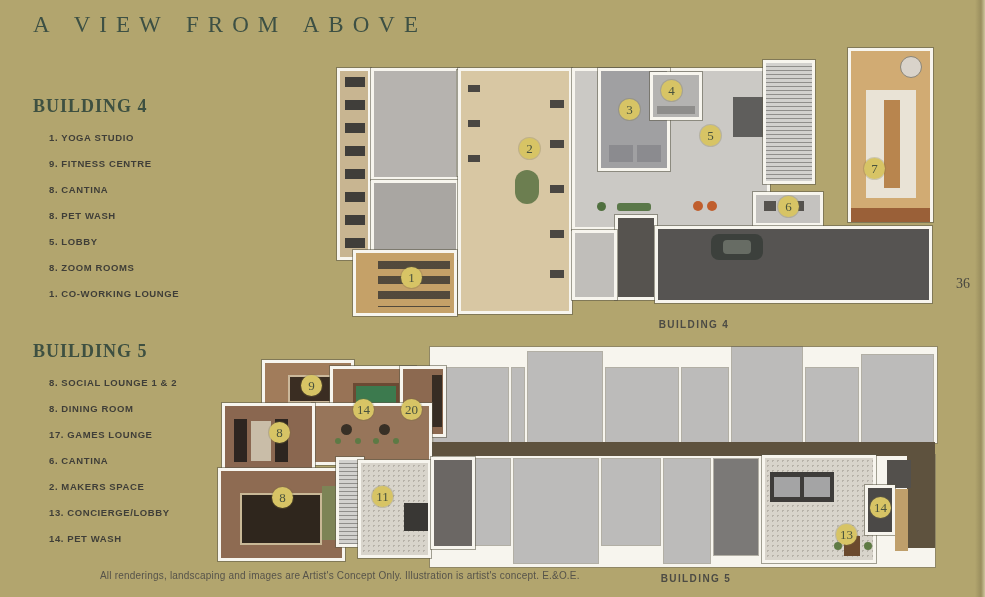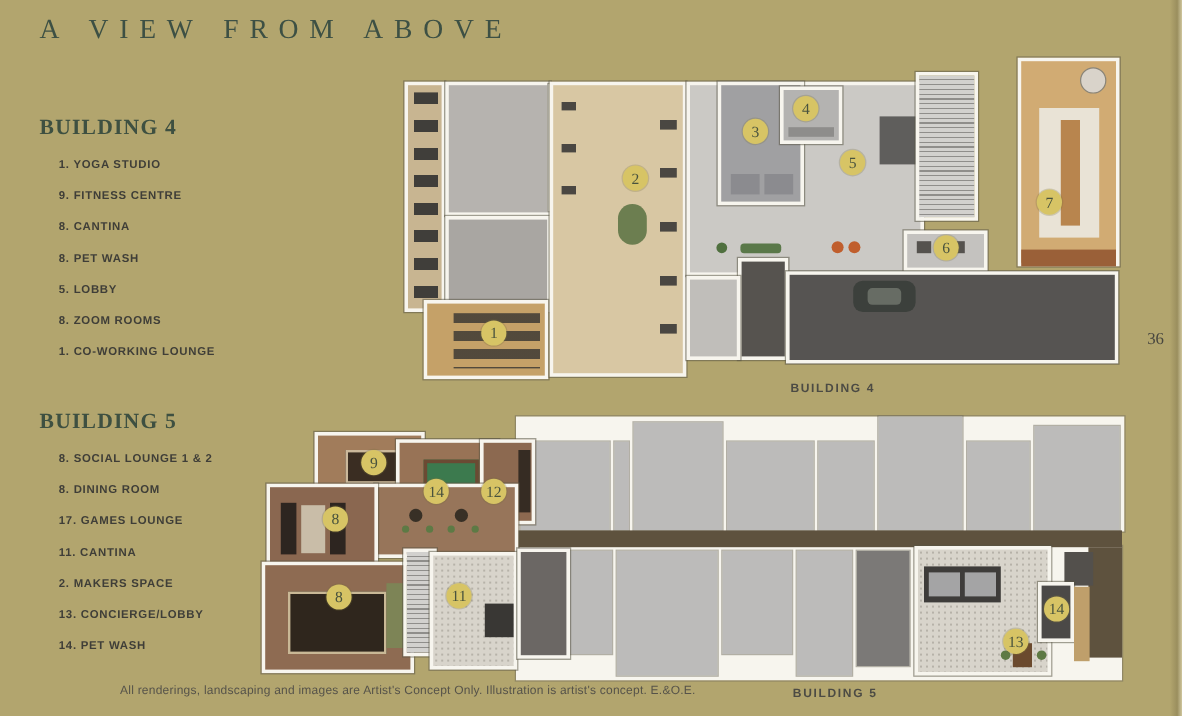--- a/index.html
+++ b/index.html
@@ -51,21 +51,21 @@
       <li>1. CO-WORKING LOUNGE</li>
     </ul>
   </div>
 
   <div class="legend" style="top:341px">
     <h2>BUILDING 5</h2>
     <ul>
       <li>8. SOCIAL LOUNGE 1 &amp; 2</li>
       <li>8. DINING ROOM</li>
       <li>17. GAMES LOUNGE</li>
-      <li>11. CANTINA</li>
+      <li>6. CANTINA</li>
       <li>2. MAKERS SPACE</li>
       <li>13. CONCIERGE/LOBBY</li>
       <li>14. PET WASH</li>
     </ul>
   </div>
 
   <div class="abs" style="left:335px;top:45px;width:600px;height:290px">
 
     <div class="r wall" style="left:2px;top:23px;width:34px;height:192px;background:#c8b591">
       <div class="furn" style="left:5px;top:6px;width:20px;height:176px;background:repeating-linear-gradient(180deg,#403e3a 0 10px,rgba(0,0,0,0) 10px 23px)"></div>
@@ -201,21 +201,21 @@
       <div class="furn" style="left:79px;top:78px;width:16px;height:20px;background:#6b4a2e"></div>
       <div class="furn" style="left:69px;top:84px;width:8px;height:8px;border-radius:50%;background:#5e7a44"></div>
       <div class="furn" style="left:99px;top:84px;width:8px;height:8px;border-radius:50%;background:#5e7a44"></div>
     </div>
     <div class="r" style="left:672px;top:117px;width:24px;height:28px;background:#53504c"></div>
     <div class="r wall" style="left:650px;top:142px;width:30px;height:50px;background:#4b4947"></div>
     <div class="r" style="left:680px;top:146px;width:13px;height:62px;background:#bf9f6b"></div>
 
     <div class="marker" style="left:97px;top:43px">9</div>
     <div class="marker" style="left:149px;top:67px">14</div>
-    <div class="marker" style="left:197px;top:67px">12</div>
+    <div class="marker" style="left:197px;top:67px">20</div>
     <div class="marker" style="left:65px;top:90px">8</div>
     <div class="marker" style="left:68px;top:155px">8</div>
     <div class="marker" style="left:168px;top:154px">11</div>
     <div class="marker" style="left:632px;top:192px">13</div>
     <div class="marker" style="left:666px;top:165px">14</div>
 
     <div class="plan-caption" style="left:381px;top:230px">BUILDING 5</div>
   </div>
 
   <div class="disclaimer">All renderings, landscaping and images are Artist's Concept Only.  Illustration is artist's concept. E.&amp;O.E.</div>

